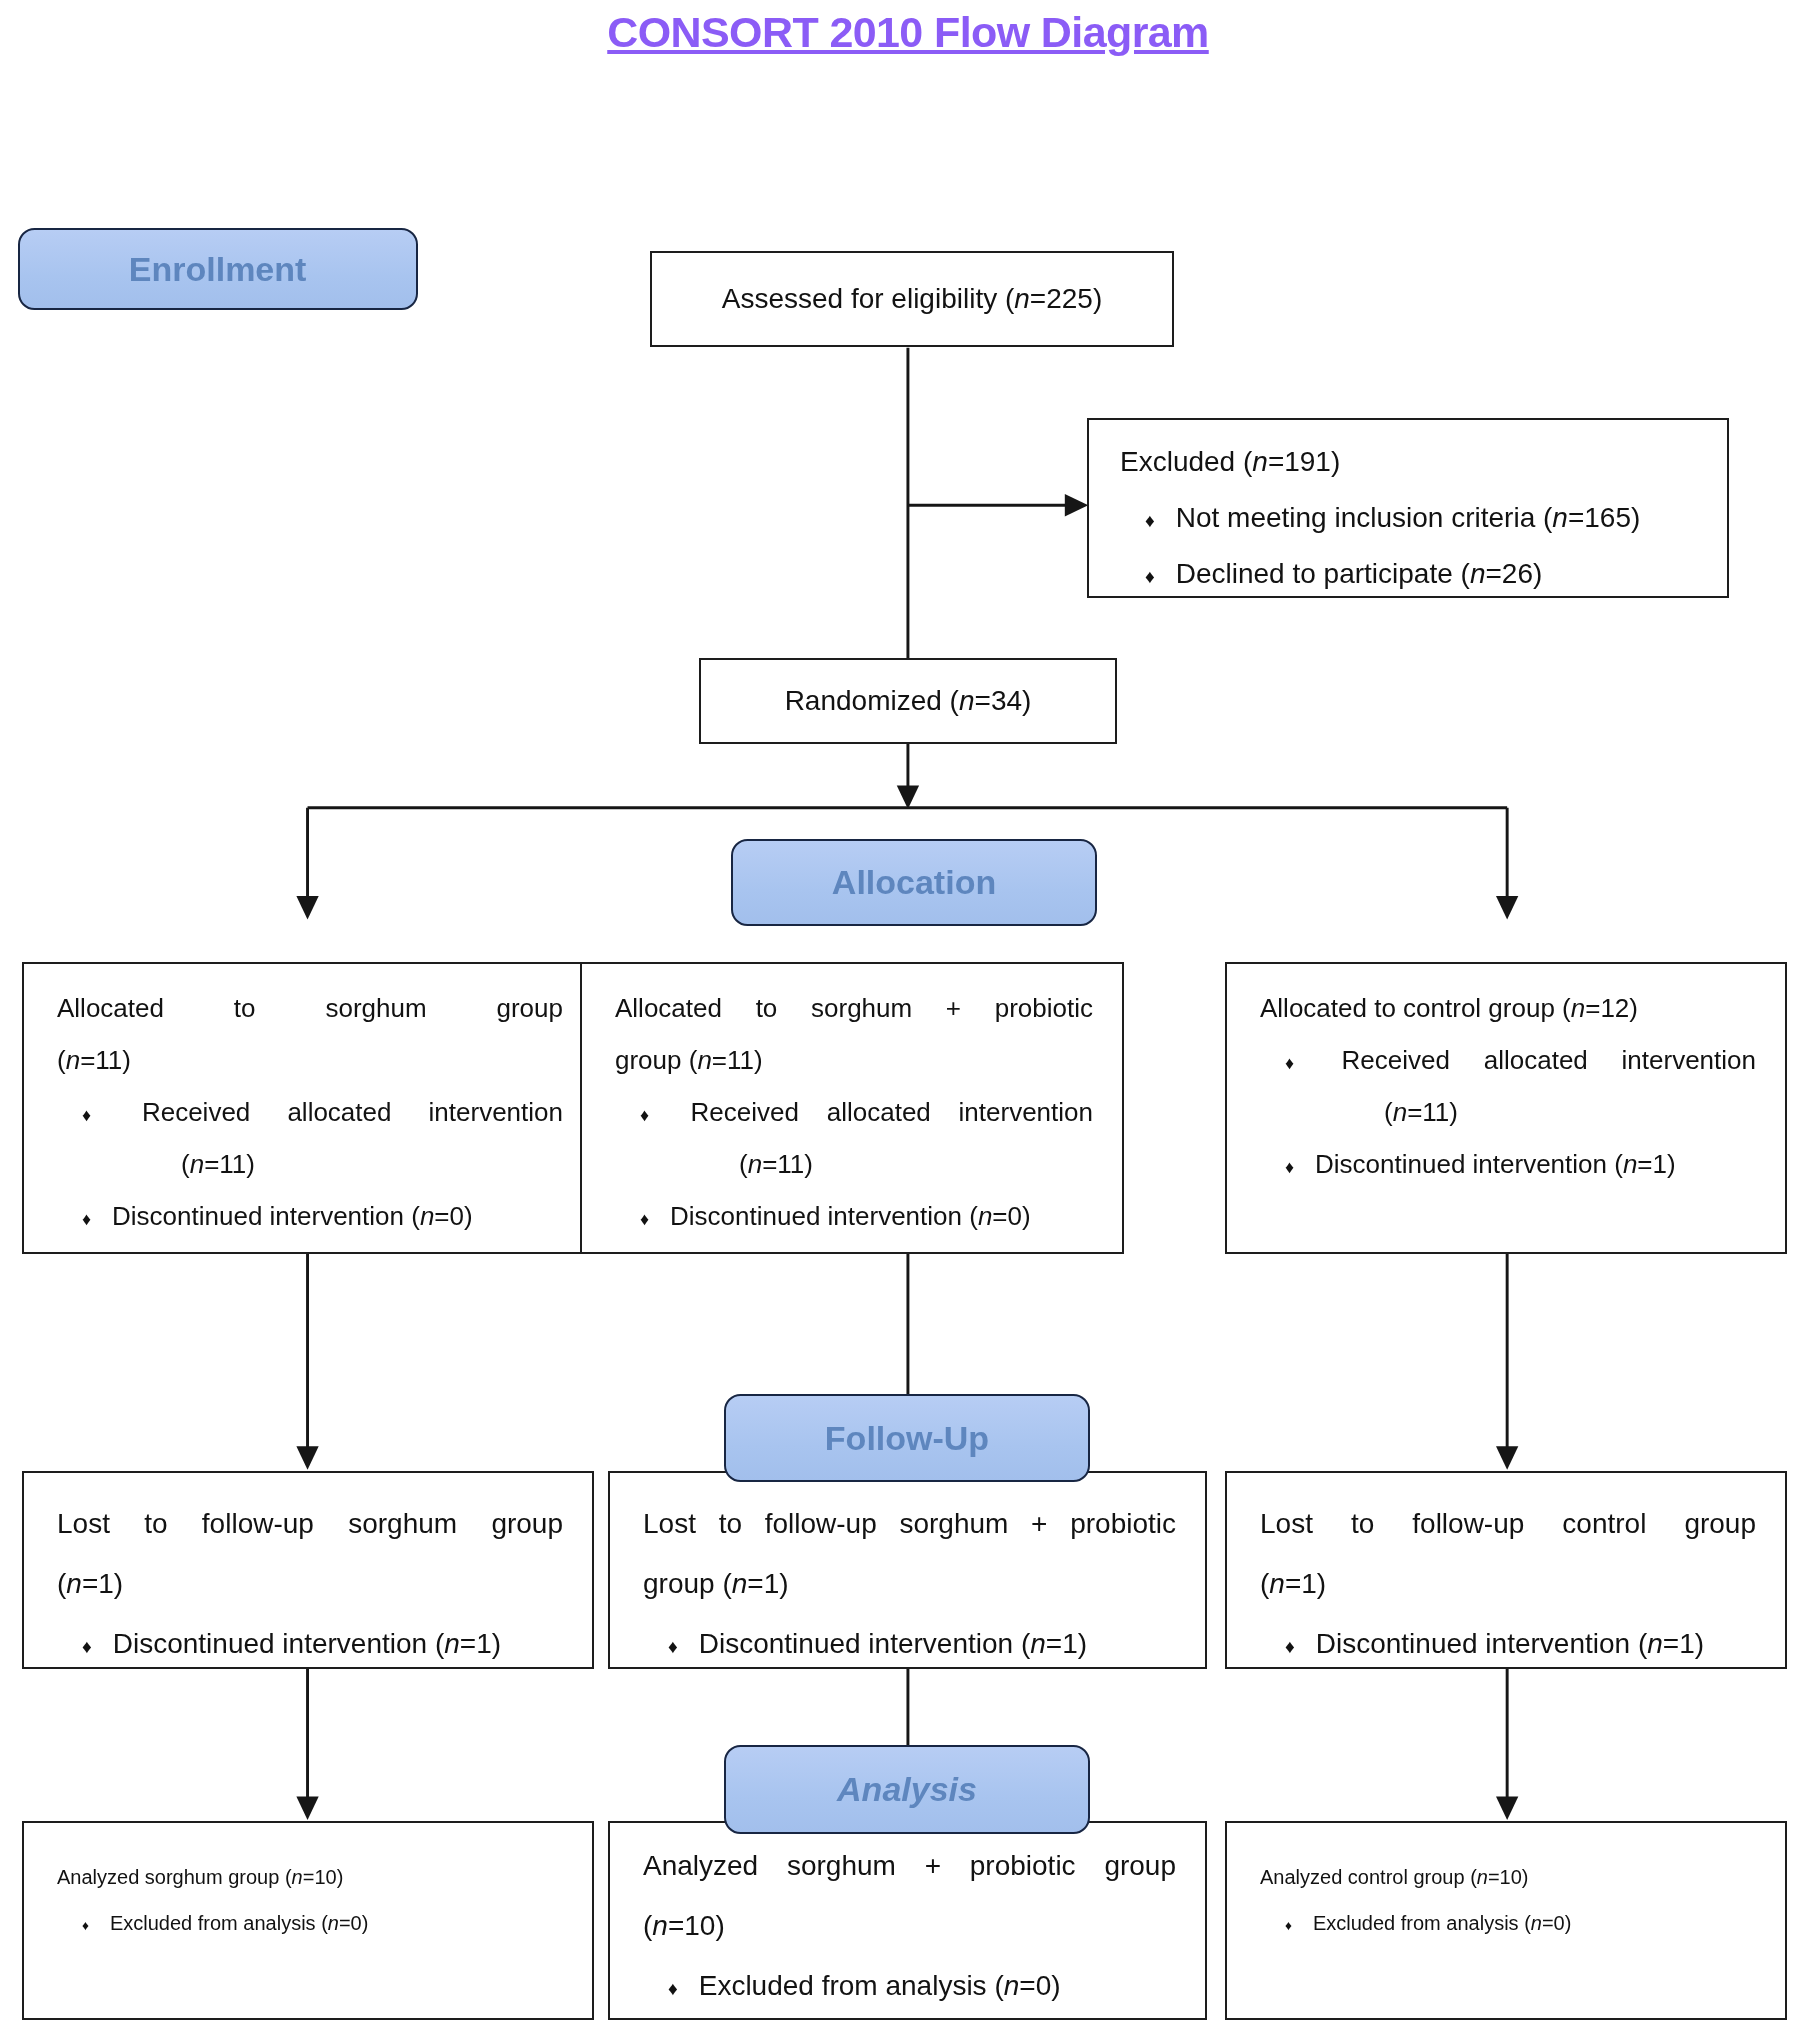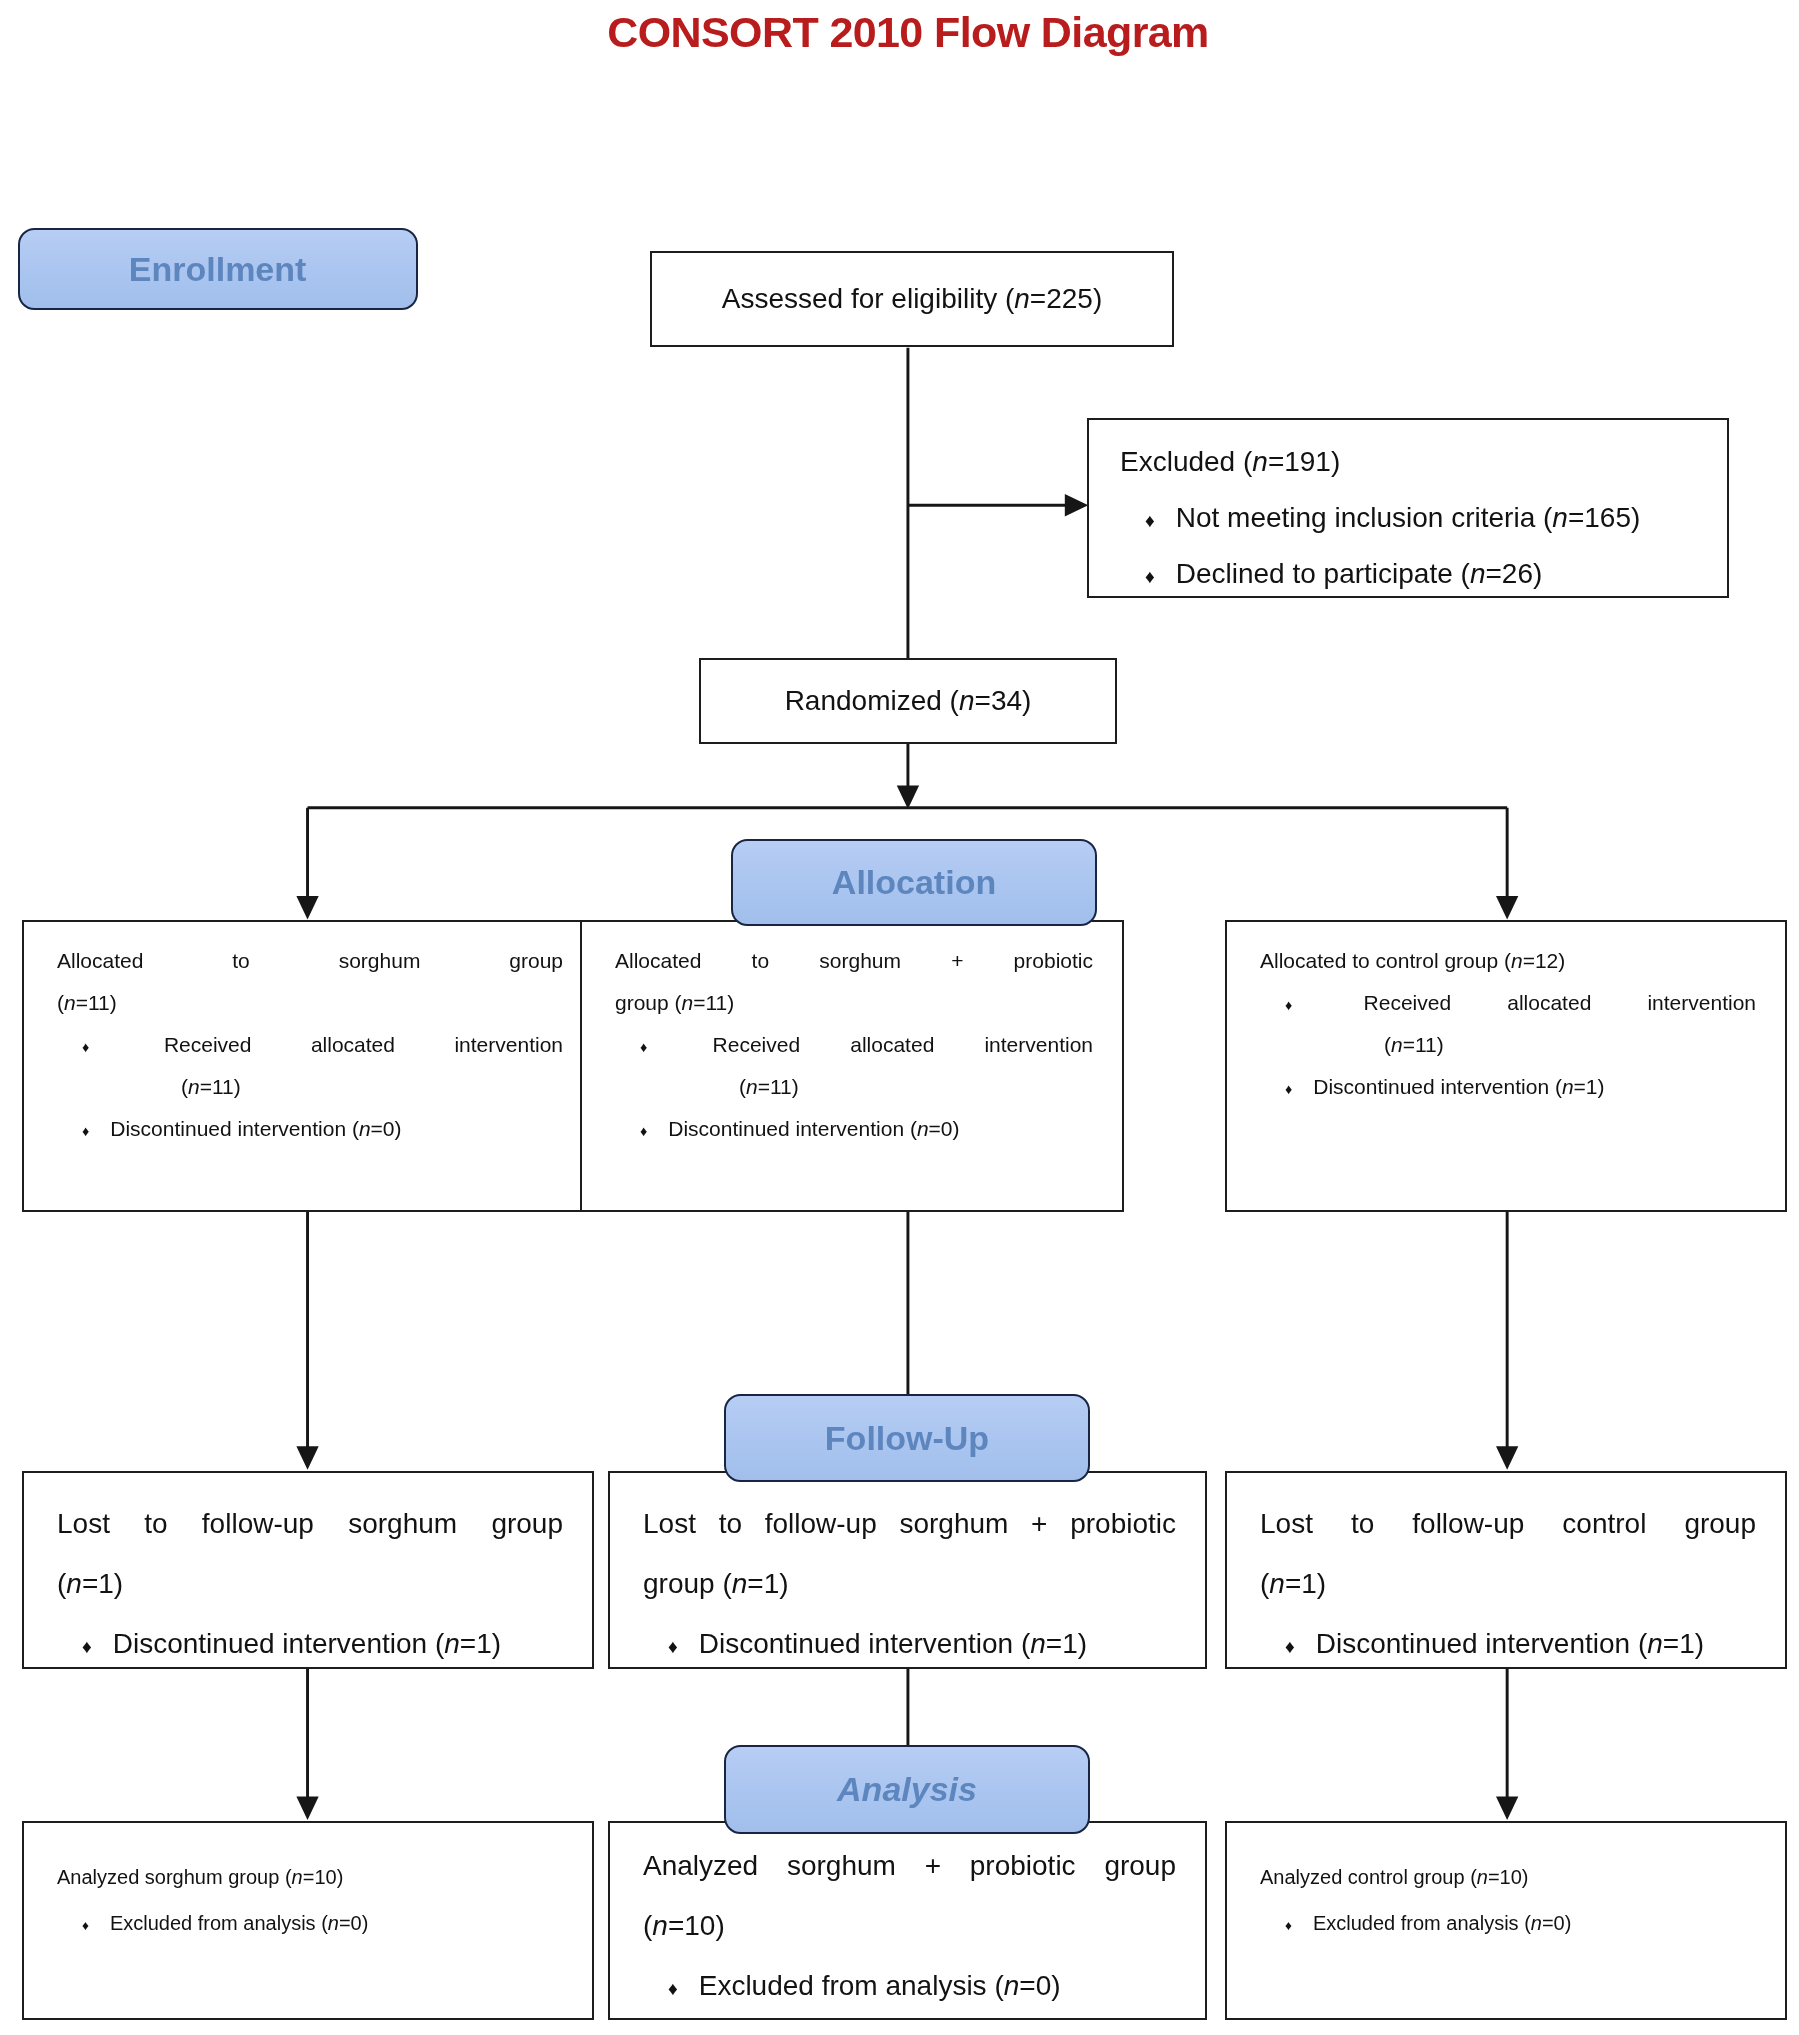--- a/index.html
+++ b/index.html
@@ -3,40 +3,40 @@
 <meta charset="utf-8">
 <style>
   html,body{margin:0;padding:0;background:#ffffff;}
   body{
     width:1800px;height:2035px;position:relative;overflow:hidden;
     font-family:"Liberation Sans",sans-serif;color:#121212;
   }
   .abs{position:absolute;box-sizing:border-box;}
   .page-title{
     left:16px;right:0;top:8.2px;text-align:center;
-    font-size:43px;font-weight:bold;color:#b91c1c;letter-spacing:-0.6px;
+    font-size:43px;font-weight:bold;color:#8b5cf6;letter-spacing:-0.6px;text-decoration:underline;
   }
   
   .box{background:#ffffff;border:2.9px solid #1d1d1d;}
   .center-box{display:flex;align-items:center;justify-content:center;font-size:28px;}
   
   .badge{
     background:linear-gradient(180deg,#b7cdf4 0%,#a8c4ef 60%,#a2bfec 100%);
     border:2.9px solid #182643;border-radius:16.5px;
     color:#5e86be;font-weight:bold;font-size:34px;
     display:flex;align-items:center;justify-content:center;
   }
   
   .content .ln{display:block;}
   .just{text-align:justify;text-align-last:justify;}
   .cont{padding-left:99px;}
   .bullet{padding-left:25px;}
   .diamond{font-size:0.68em;line-height:0;margin-right:21px;}
   i{font-style:italic;}
-  .alloc{font-size:21px;line-height:2.0;padding:17.6px 29px 0 33px;}
+  .alloc{font-size:26px;line-height:2.0;padding:17.6px 29px 0 33px;margin-top:42px;}
   .fu{font-size:28px;line-height:2.15;padding:21px 29px 0 33px;}
   .an2{font-size:20px;line-height:2.3;padding:31px 29px 0 33px;}
   .an3{font-size:28px;line-height:2.15;padding:13px 29px 0 33px;}
   .excl{font-size:28px;line-height:2.0;padding:14px 17px 0 31px;}
   svg{position:absolute;left:0;top:0;}
   svg line{stroke:#161616;stroke-width:5;}
   svg polygon{fill:#161616;}
 </style>
 </head>
 <body>

